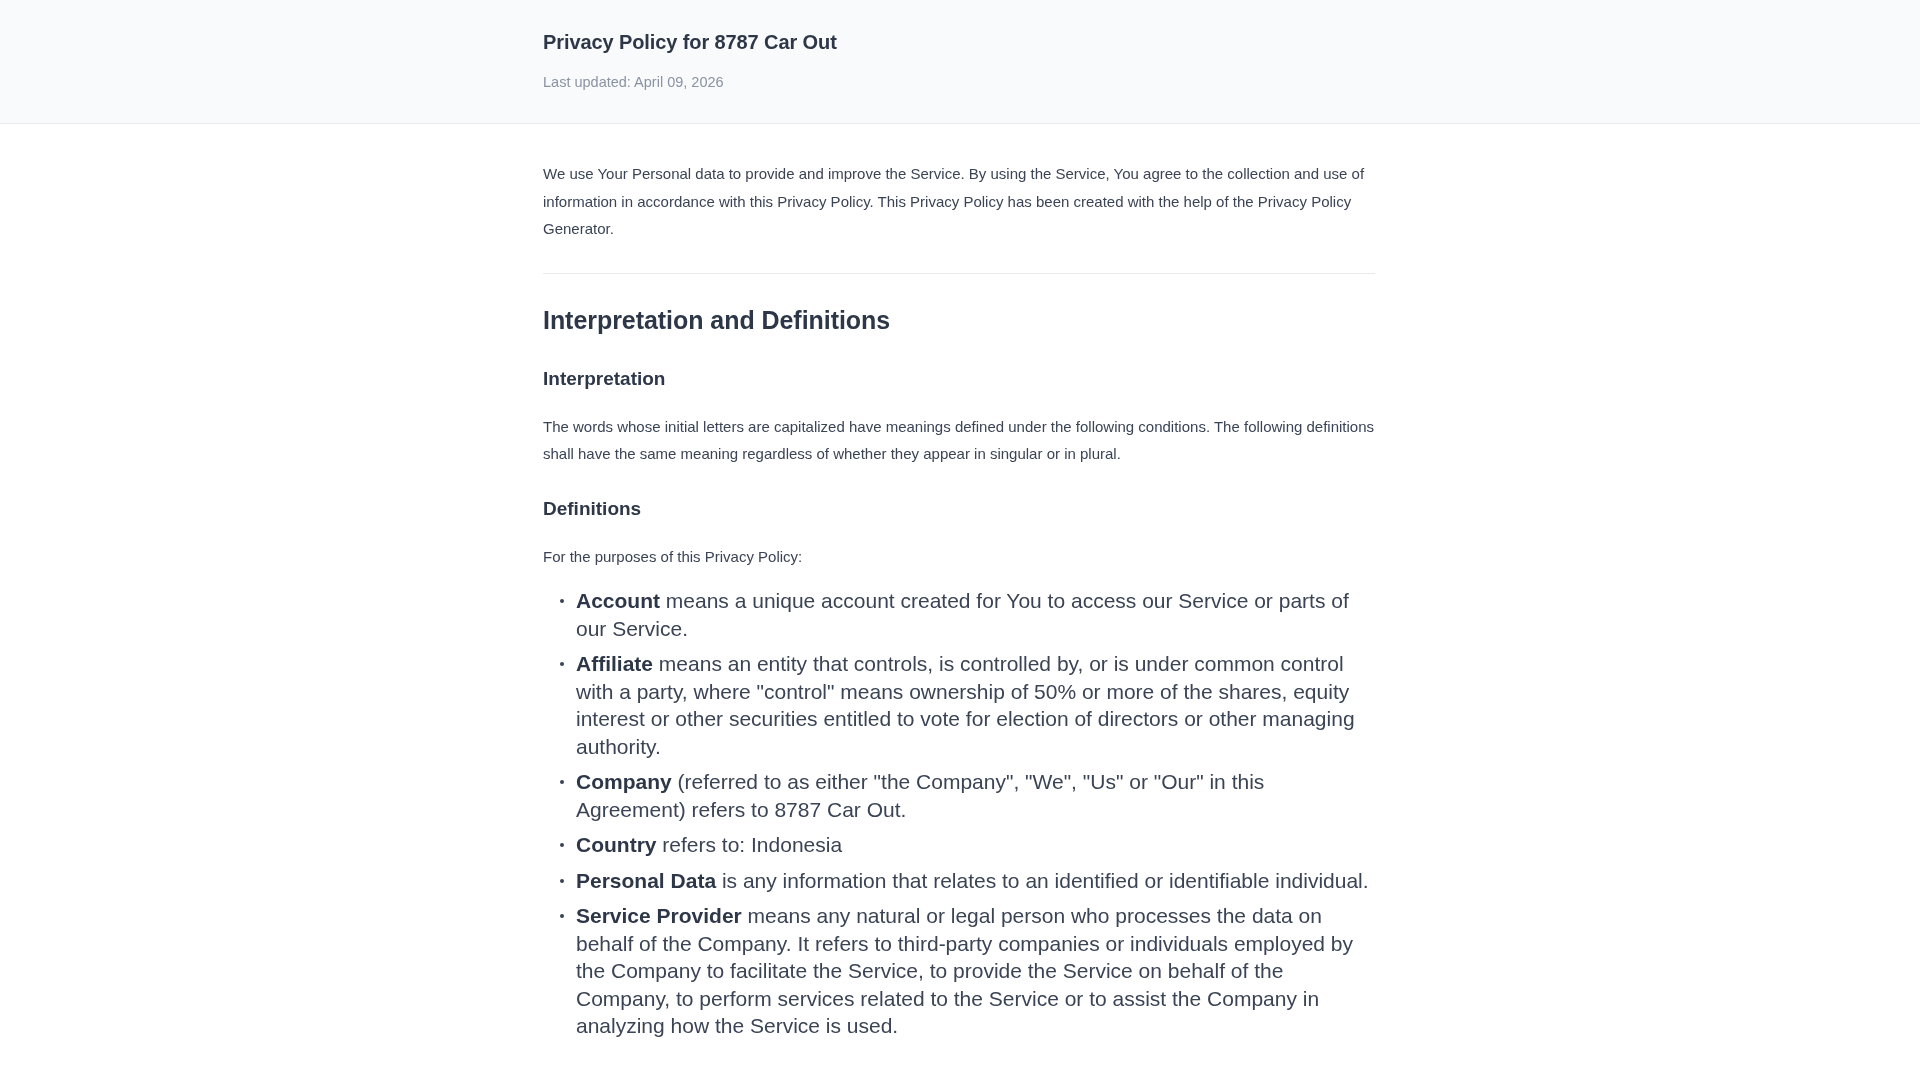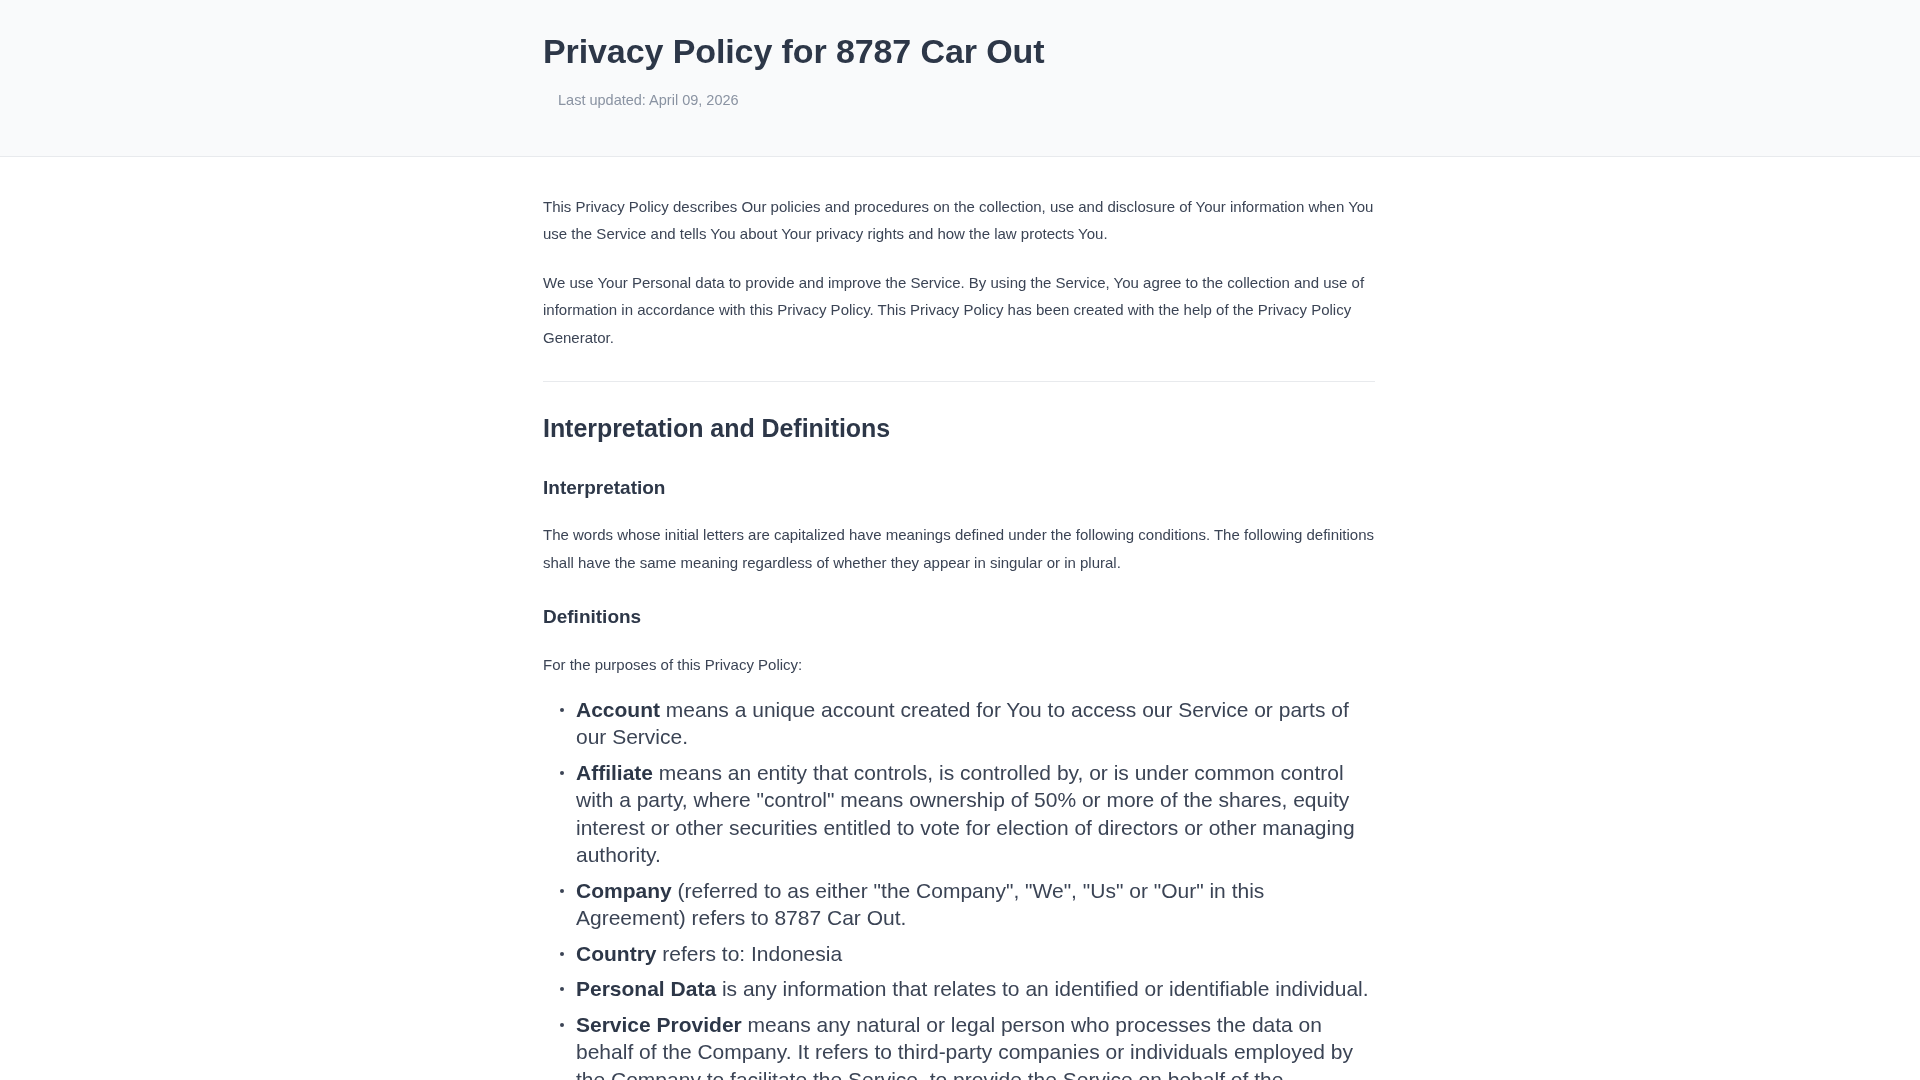--- a/index.html
+++ b/index.html
@@ -23,32 +23,32 @@
   .doc-header {
     background: #f9fafb;
     border-bottom: 1px solid #e8eaed;
     padding: 30px 0 31px 0;
   }
   .inner {
     width: 832px;
     margin: 0 0 0 543px;
   }
   .doc-title {
-    font-size: 34px;
+    font-size: 20px;
     font-weight: bold;
     line-height: 1.25;
     color: #2d3748;
     letter-spacing: -0.1px;
     margin: 0 0 17px 0;
   }
   .doc-subtitle {
     font-size: 14.5px;
     color: #8a93a2;
     line-height: 1.4;
-    margin: 15px;
+    margin: 0;
   }
   
   .doc-body {
     padding-top: 36px;
   }
   p.para {
     font-size: 15px;
     line-height: 27.5px;
     color: #3b4455;
     margin: 0 0 21px 0;
@@ -113,21 +113,20 @@
   <header class="doc-header">
     <div class="inner">
       <h1 class="doc-title">Privacy Policy for 8787 Car Out</h1>
       <div class="doc-subtitle">Last updated: April 09, 2026</div>
     </div>
   </header>
 
   <main class="doc-body">
     <div class="inner">
 
-      <p class="para">This Privacy Policy describes Our policies and procedures on the collection, use and disclosure of Your information when You use the Service and tells You about Your privacy rights and how the law protects You.</p>
       <p class="para">We use Your Personal data to provide and improve the Service. By using the Service, You agree to the collection and use of information in accordance with this Privacy Policy. This Privacy Policy has been created with the help of the Privacy Policy Generator.</p>
 
       <hr class="rule">
 
       <section>
         <h2 class="section-title">Interpretation and Definitions</h2>
 
         <div class="block">
           <h3 class="sub-title">Interpretation</h3>
           <p class="para">The words whose initial letters are capitalized have meanings defined under the following conditions. The following definitions shall have the same meaning regardless of whether they appear in singular or in plural.</p>

